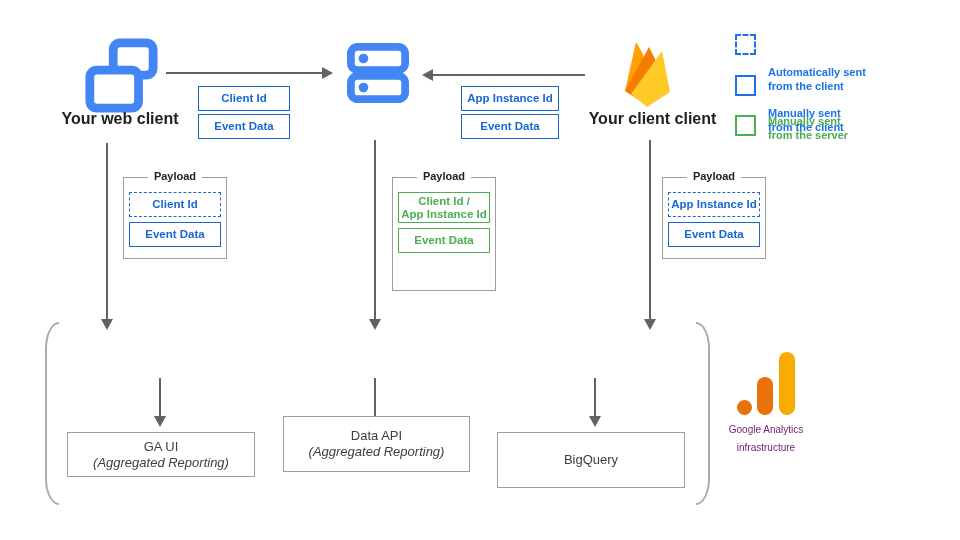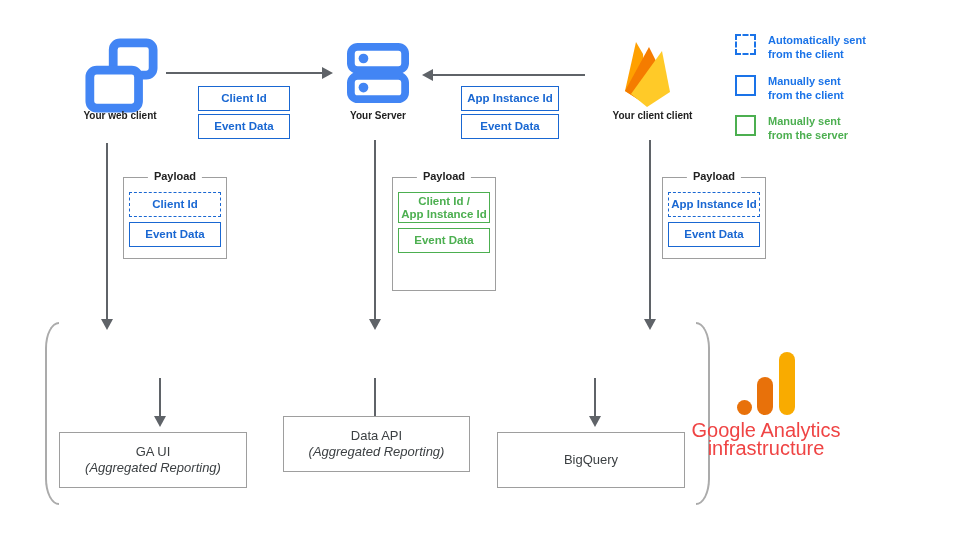--- a/index.html
+++ b/index.html
@@ -1,21 +1,21 @@
 <!DOCTYPE html>
 <html><head>
 <meta charset="utf-8">
 <style>
   * { margin:0; padding:0; box-sizing:border-box; }
   html,body { background:#ffffff; }
   body { font-family:"Liberation Sans", sans-serif; }
   .stage { position:relative; width:960px; height:540px; background:#fff; overflow:hidden; }
   .abs { position:absolute; }
 
-  .node-label { font-size:10px; font-weight:700; color:#212121; text-align:center; }
+  .node-label { font-size:16px; font-weight:700; color:#212121; text-align:center; }
 
   .tag { background:#fff; border:1.5px solid #1967D2; color:#1967D2; font-size:11.5px; font-weight:700;
          display:flex; align-items:center; justify-content:center; text-align:center;
          white-space:pre-line; line-height:13px; }
   .tag.dashed { border-style:dashed; }
   .tag.green { border-color:#4CAF50; color:#4CAF50; }
 
   .payload { border:1px solid #9E9E9E; background:#fff; display:flex; flex-direction:column;
              align-items:center; gap:5px; padding-top:14px; }
   .payload-title { position:absolute; top:-8px; left:50%; transform:translateX(-50%);
@@ -26,35 +26,35 @@
   .vline { width:2px; background:#5F6368; }
   .tri-right { width:0; height:0; border-left:11px solid #5F6368; border-top:6px solid transparent; border-bottom:6px solid transparent; }
   .tri-left  { width:0; height:0; border-right:11px solid #5F6368; border-top:6px solid transparent; border-bottom:6px solid transparent; }
   .tri-down  { width:0; height:0; border-top:11px solid #5F6368; border-left:6px solid transparent; border-right:6px solid transparent; }
 
   .legend-sq { width:21px; height:21px; background:#fff; }
   .sw-dashed-blue { border:2px dashed #1A73E8; }
   .sw-solid-blue  { border:2px solid #1A73E8; }
   .sw-solid-green { border:2px solid #4CAF50; }
   .legend-text { font-size:11px; line-height:14px; font-weight:700; white-space:pre-line; }
-  .legend-text.blue { color:#1A73E8; }
+  .legend-text.blue { color:#1A73E8;margin-top:32px; }
   .legend-text.green { color:#4CAF50; }
 
   .bracket-l { border:2px solid #ABABAB; border-right:none; border-radius:15px 0 0 15px / 28px 0 0 28px; }
   .bracket-r { border:2px solid #ABABAB; border-left:none; border-radius:0 15px 15px 0 / 0 28px 28px 0; }
 
   .endpoint { border:1px solid #9E9E9E; background:#fff; display:flex; align-items:center; justify-content:center;
               font-size:13.5px; color:#3C4043; }
   .outbox { border:1px solid #9E9E9E; background:#fff; display:flex; flex-direction:column; align-items:center;
             justify-content:center; font-size:13px; color:#3C4043; text-align:center; line-height:16px; }
   .outbox .sub { font-style:italic; white-space:pre-line; }
 
   .ga-dot { width:15px; height:15px; border-radius:50%; background:#E8710A; }
   .ga-bar { width:16px; border-radius:8px; }
-  .brand-text { font-size:20px; color:#ef4444; text-align:center; line-height:18px; white-space:pre-line; }
+  .brand-text { font-size:10px; color:#701a75; text-align:center; line-height:18px; white-space:pre-line; }
 </style>
 </head>
 <body>
 
 <div class="stage">
 
   <svg class="abs" style="left:84px;top:37px" width="74" height="78" viewBox="0 0 76 80">
     <rect x="30" y="6" width="41" height="33" rx="7" fill="none" stroke="#4285F4" stroke-width="9"></rect>
     <rect x="6" y="34" width="50" height="39" rx="7" fill="#ffffff" stroke="#4285F4" stroke-width="9"></rect>
   </svg>
@@ -65,21 +65,20 @@
 
   <div class="abs tag" style="left:198px;top:86px;width:92px;height:25px">Client Id</div>
   <div class="abs tag" style="left:198px;top:114px;width:92px;height:25px">Event Data</div>
 
   <svg class="abs" style="left:347px;top:42px" width="62" height="62" viewBox="0 0 64 62">
     <rect x="4" y="4" width="56" height="24" rx="7" fill="#ffffff" stroke="#4285F4" stroke-width="8"></rect>
     <circle cx="17" cy="16" r="5" fill="#4285F4"></circle>
     <rect x="4" y="34" width="56" height="24" rx="7" fill="#ffffff" stroke="#4285F4" stroke-width="8"></rect>
     <circle cx="17" cy="46" r="5" fill="#4285F4"></circle>
   </svg>
-  <div class="abs node-label" style="left:308px;top:110px;width:140px">Your Server</div>
 
   <div class="abs hline" style="left:433px;top:74px;width:152px"></div>
   <div class="abs tri-left" style="left:422px;top:69px"></div>
 
   <div class="abs tag" style="left:461px;top:86px;width:98px;height:25px">App Instance Id</div>
   <div class="abs tag" style="left:461px;top:114px;width:98px;height:25px">Event Data</div>
 
   <svg class="abs" style="left:621px;top:39px" width="52" height="70" viewBox="0 0 52 70">
     <polygon points="4,52 15,3 22,15 26,66" fill="#FFA000"></polygon>
     <polygon points="4,52 28,8 35,22 26,66" fill="#F57C00"></polygon>
@@ -133,21 +132,21 @@
 
   <div class="abs vline" style="left:159px;top:378px;height:38px"></div>
   <div class="abs tri-down" style="left:154px;top:416px"></div>
 
   <div class="abs vline" style="left:374px;top:378px;height:38px"></div>
   <div class="abs tri-down" style="left:369px;top:416px"></div>
 
   <div class="abs vline" style="left:594px;top:378px;height:38px"></div>
   <div class="abs tri-down" style="left:589px;top:416px"></div>
 
-  <div class="abs outbox" style="left:59px;top:432px;width:188px;height:56px">
+  <div class="abs outbox" style="left:67px;top:432px;width:188px;height:45px">
     <span>GA UI</span>
     <span class="sub">(Aggregated Reporting)</span>
   </div>
 
   <div class="abs outbox" style="left:283px;top:416px;width:187px;height:56px">
     <span>Data API</span>
     <span class="sub">(Aggregated Reporting)</span>
   </div>
 
   <div class="abs outbox" style="left:497px;top:432px;width:188px;height:56px">

